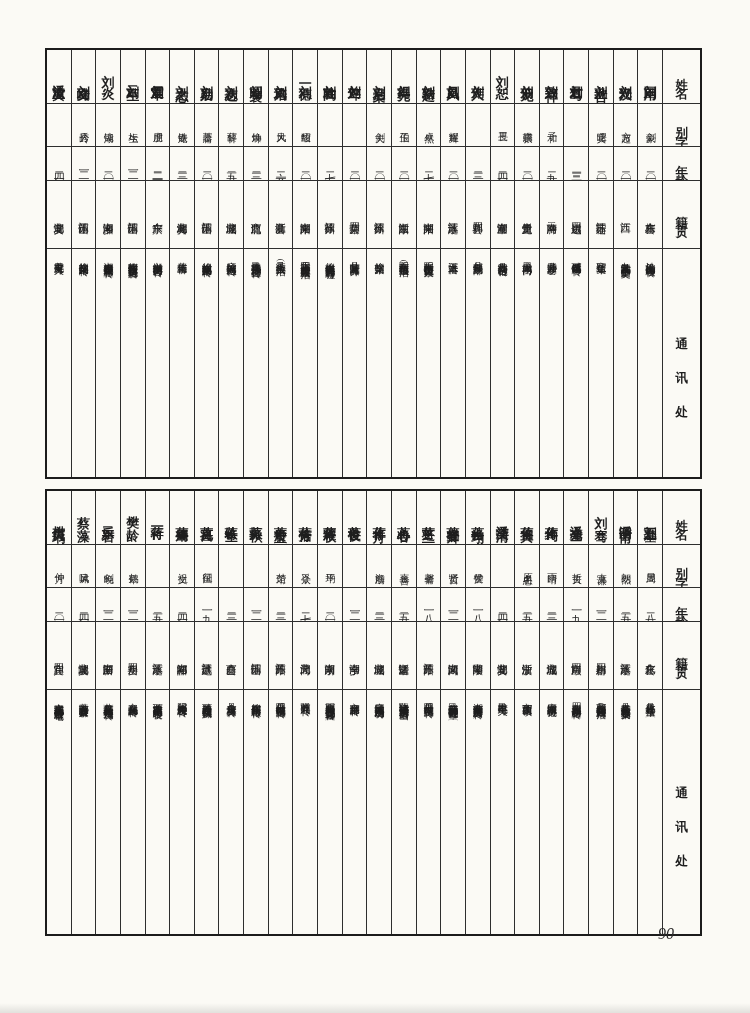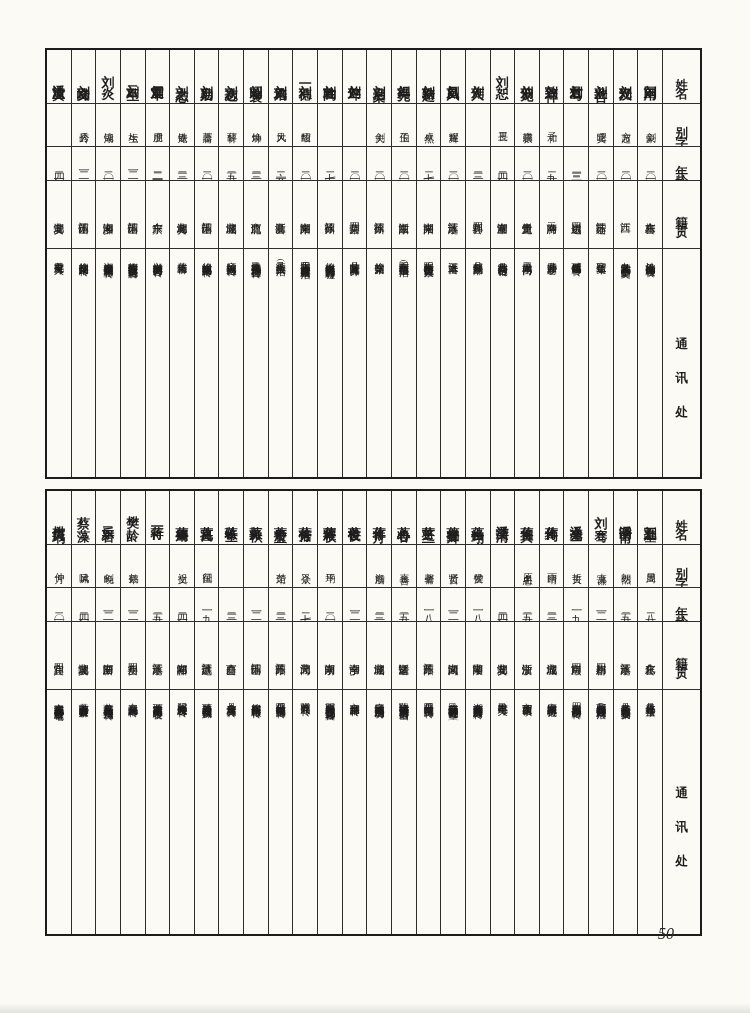--- a/index.html
+++ b/index.html
@@ -912,14 +912,14 @@
           <span class="v age-text">二〇</span>
         </div>
         <div class="cell cell-native">
           <span class="v native-text">四川宜宾</span>
         </div>
         <div class="cell cell-contact">
           <span class="v contact-text">宜宾大塔场邮局代办所转古堰墟宅</span>
         </div>
       </div>
     </div>
-  <div class="page-number">50</div>
+  <div class="page-number">90</div>
 </div>
 
 </body></html>

